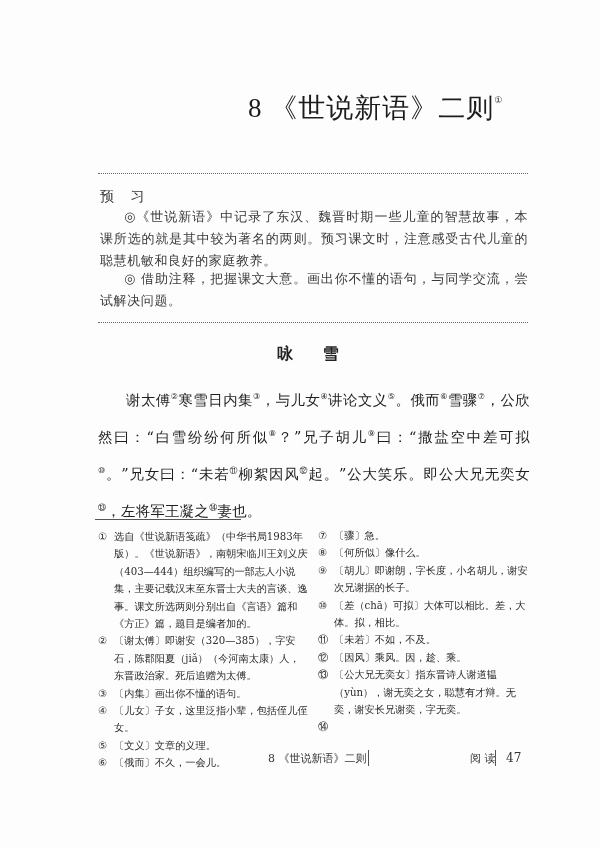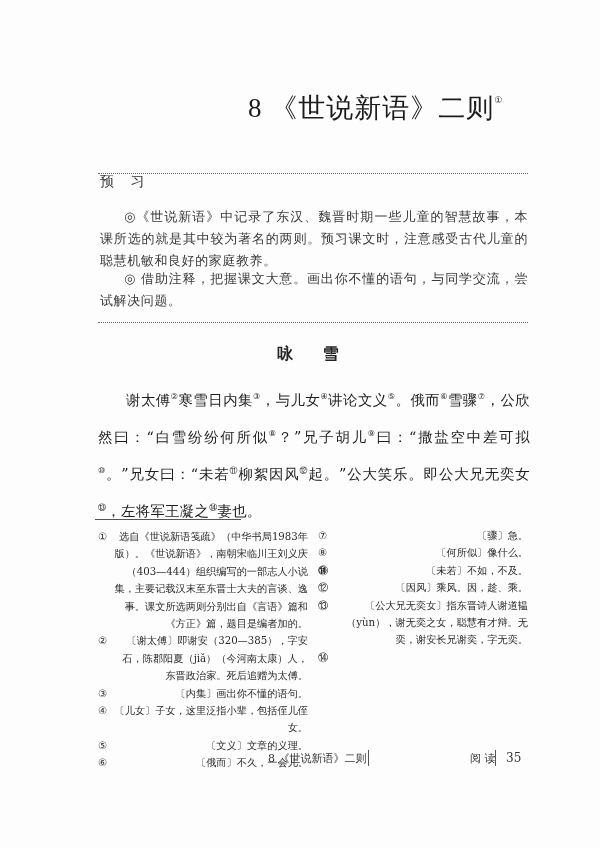--- a/index.html
+++ b/index.html
@@ -1,29 +1,29 @@
 <!DOCTYPE html>
 <html><head>
 <meta charset="utf-8">
 <style>
   html, body { margin: 0; padding: 0; }
   body {
     width: 600px; height: 848px; background: #fdfdfd; position: relative; overflow: hidden;
     font-family: "DejaVu Serif", "Liberation Serif", serif; color: #222;
   }
-  .abs { position: absolute; text-align: right; }
+  .abs { position: absolute; }
   .title {
     left: 248px; top: 90px; font-size: 27px; letter-spacing: 1px; color: #1c1c1c;
     font-family: "Liberation Serif", "DejaVu Serif", serif; white-space: nowrap;
   }
   .title sup { font-size: 9px; vertical-align: 14px; }
   .dots {
     left: 98px; width: 430px; height: 0; border-top: 1.5px dotted #666;
   }
-  .preview-h { left: 100px; top: 173px; font-size: 14px; letter-spacing: 6px; color: #333; }
+  .preview-h { left: 100px; top: 188px; font-size: 14px; letter-spacing: 6px; color: #333; }
   .preview-p {
     left: 100px; width: 428px; font-size: 13px; line-height: 22px; color: #3a3a3a;
     text-indent: 24px; letter-spacing: 0.6px; text-align: justify;
   }
   .subtitle { left: 0; width: 628px; text-align: center; top: 344px; font-size: 16px; letter-spacing: 12px; font-weight: bold; color: #222; }
   .body-text {
     left: 98px; width: 432px; top: 380px; font-size: 14.4px; line-height: 34px; color: #1e1e1e;
     text-indent: 28px; text-align: justify; letter-spacing: 0.3px;
   }
   .body-text sup { font-size: 8px; vertical-align: 6px; }
@@ -59,25 +59,25 @@
     <div class="fn"><span class="num">①</span><span>选自《世说新语笺疏》（中华书局1983年版）。《世说新语》，南朝宋临川王刘义庆（403—444）组织编写的一部志人小说集，主要记载汉末至东晋士大夫的言谈、逸事。课文所选两则分别出自《言语》篇和《方正》篇，题目是编者加的。</span></div>
     <div class="fn"><span class="num">②</span><span>〔谢太傅〕即谢安（320—385），字安石，陈郡阳夏（jiǎ）（今河南太康）人，东晋政治家。死后追赠为太傅。</span></div>
     <div class="fn"><span class="num">③</span><span>〔内集〕画出你不懂的语句。</span></div>
     <div class="fn"><span class="num">④</span><span>〔儿女〕子女，这里泛指小辈，包括侄儿侄女。</span></div>
     <div class="fn"><span class="num">⑤</span><span>〔文义〕文章的义理。</span></div>
     <div class="fn"><span class="num">⑥</span><span>〔俄而〕不久，一会儿。</span></div>
   </div>
 <div class="abs fn-col fn-right" id="fn-right">
     <div class="fn"><span class="num">⑦</span><span>〔骤〕急。</span></div>
     <div class="fn"><span class="num">⑧</span><span>〔何所似〕像什么。</span></div>
-    <div class="fn"><span class="num">⑨</span></div>
-    <div class="fn"><span class="num">⑩</span></div>
+    <div class="fn"><span class="num">⑨</span><span>〔胡儿〕即谢朗，字长度，小名胡儿，谢安次兄谢据的长子。</span></div>
+    <div class="fn"><span class="num">⑩</span><span>〔差（chā）可拟〕大体可以相比。差，大体。拟，相比。</span></div>
     <div class="fn"><span class="num">⑪</span><span>〔未若〕不如，不及。</span></div>
     <div class="fn"><span class="num">⑫</span><span>〔因风〕乘风。因，趁、乘。</span></div>
     <div class="fn"><span class="num">⑬</span><span>〔公大兄无奕女〕指东晋诗人谢道韫（yùn），谢无奕之女，聪慧有才辩。无奕，谢安长兄谢奕，字无奕。</span></div>
     <div class="fn"><span class="num">⑭</span></div>
   </div>
 
 <div class="abs footer" style="left:268px">8 《世说新语》二则</div>
 <div class="abs vbar" style="left:368px"></div>
 <div class="abs footer" style="left:470px">阅 读</div>
 <div class="abs vbar" style="left:495px"></div>
-<div class="abs footer" style="left:506px; font-size:12px">35</div>
+<div class="abs footer" style="left:506px; font-size:12px">47</div>
 
 </body></html>

